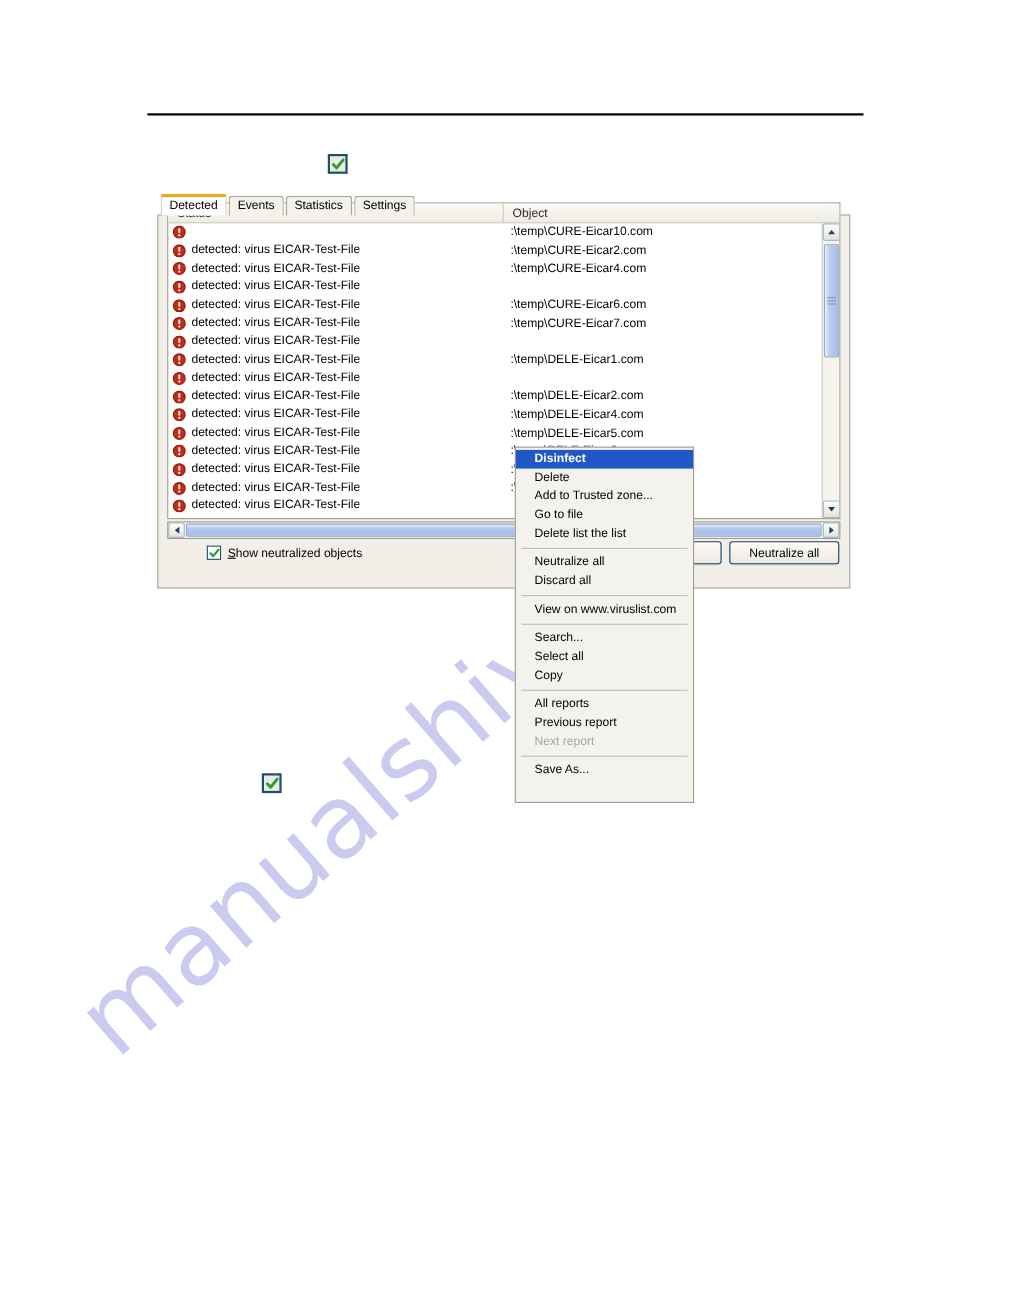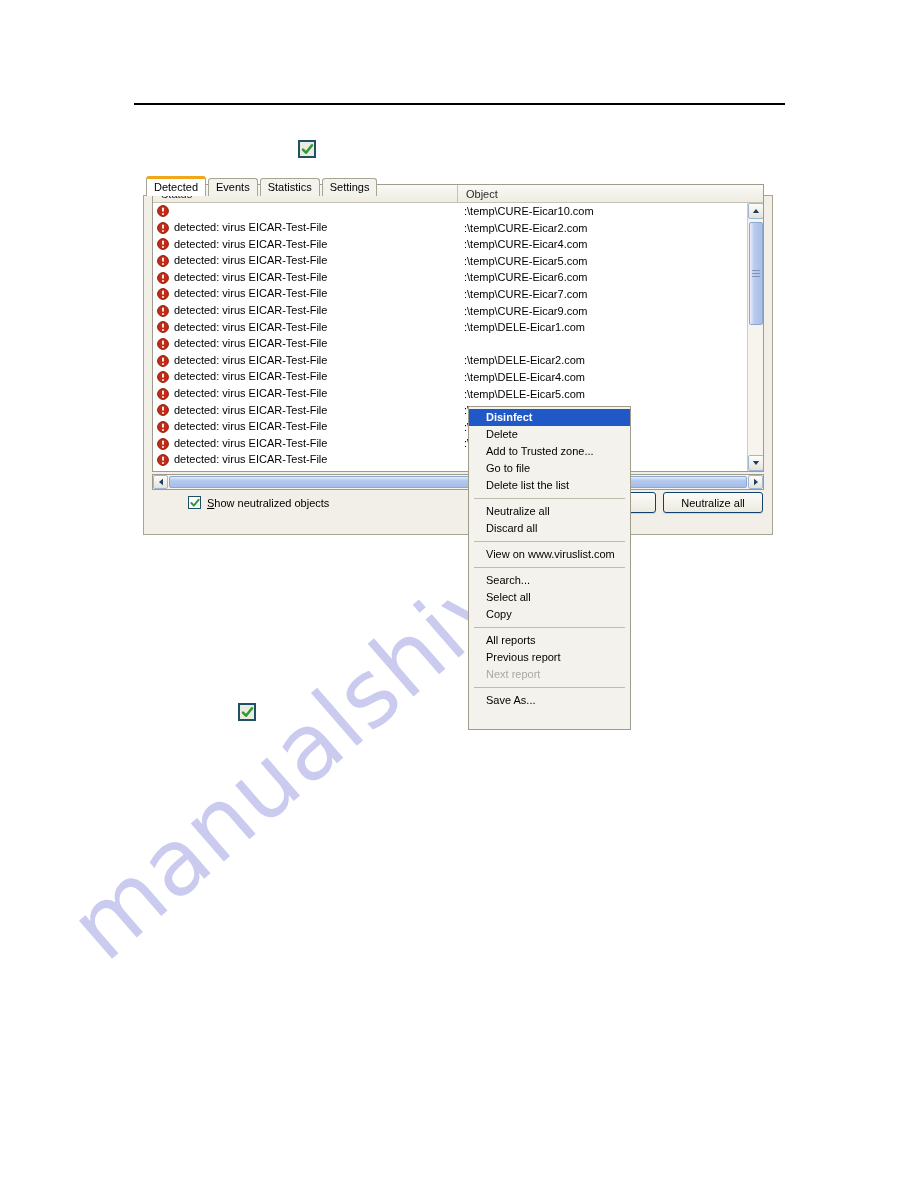--- a/index.html
+++ b/index.html
@@ -417,21 +417,20 @@
           <div class="row-status">
             <span>
               <svg class="alert-icon" viewBox="0 0 12 12" aria-hidden="true">
                 <circle cx="6" cy="6" r="5.4" fill="#c42b16" stroke="#8d1c0c" stroke-width="1"></circle>
                 <rect x="5.1" y="2.5" width="1.8" height="4.3" rx="0.8" fill="#ffffff"></rect>
                 <circle cx="6" cy="8.9" r="1" fill="#ffffff"></circle>
               </svg>
             </span>
             <span class="row-status-text">detected: virus EICAR-Test-File</span>
           </div>
-          <div class="row-object">:\temp\CURE-Eicar5.com</div>
         </div>
         <div class="list-row">
           <div class="row-status">
             <span>
               <svg class="alert-icon" viewBox="0 0 12 12" aria-hidden="true">
                 <circle cx="6" cy="6" r="5.4" fill="#c42b16" stroke="#8d1c0c" stroke-width="1"></circle>
                 <rect x="5.1" y="2.5" width="1.8" height="4.3" rx="0.8" fill="#ffffff"></rect>
                 <circle cx="6" cy="8.9" r="1" fill="#ffffff"></circle>
               </svg>
             </span>
@@ -456,21 +455,20 @@
           <div class="row-status">
             <span>
               <svg class="alert-icon" viewBox="0 0 12 12" aria-hidden="true">
                 <circle cx="6" cy="6" r="5.4" fill="#c42b16" stroke="#8d1c0c" stroke-width="1"></circle>
                 <rect x="5.1" y="2.5" width="1.8" height="4.3" rx="0.8" fill="#ffffff"></rect>
                 <circle cx="6" cy="8.9" r="1" fill="#ffffff"></circle>
               </svg>
             </span>
             <span class="row-status-text">detected: virus EICAR-Test-File</span>
           </div>
-          <div class="row-object">:\temp\CURE-Eicar9.com</div>
         </div>
         <div class="list-row">
           <div class="row-status">
             <span>
               <svg class="alert-icon" viewBox="0 0 12 12" aria-hidden="true">
                 <circle cx="6" cy="6" r="5.4" fill="#c42b16" stroke="#8d1c0c" stroke-width="1"></circle>
                 <rect x="5.1" y="2.5" width="1.8" height="4.3" rx="0.8" fill="#ffffff"></rect>
                 <circle cx="6" cy="8.9" r="1" fill="#ffffff"></circle>
               </svg>
             </span>

